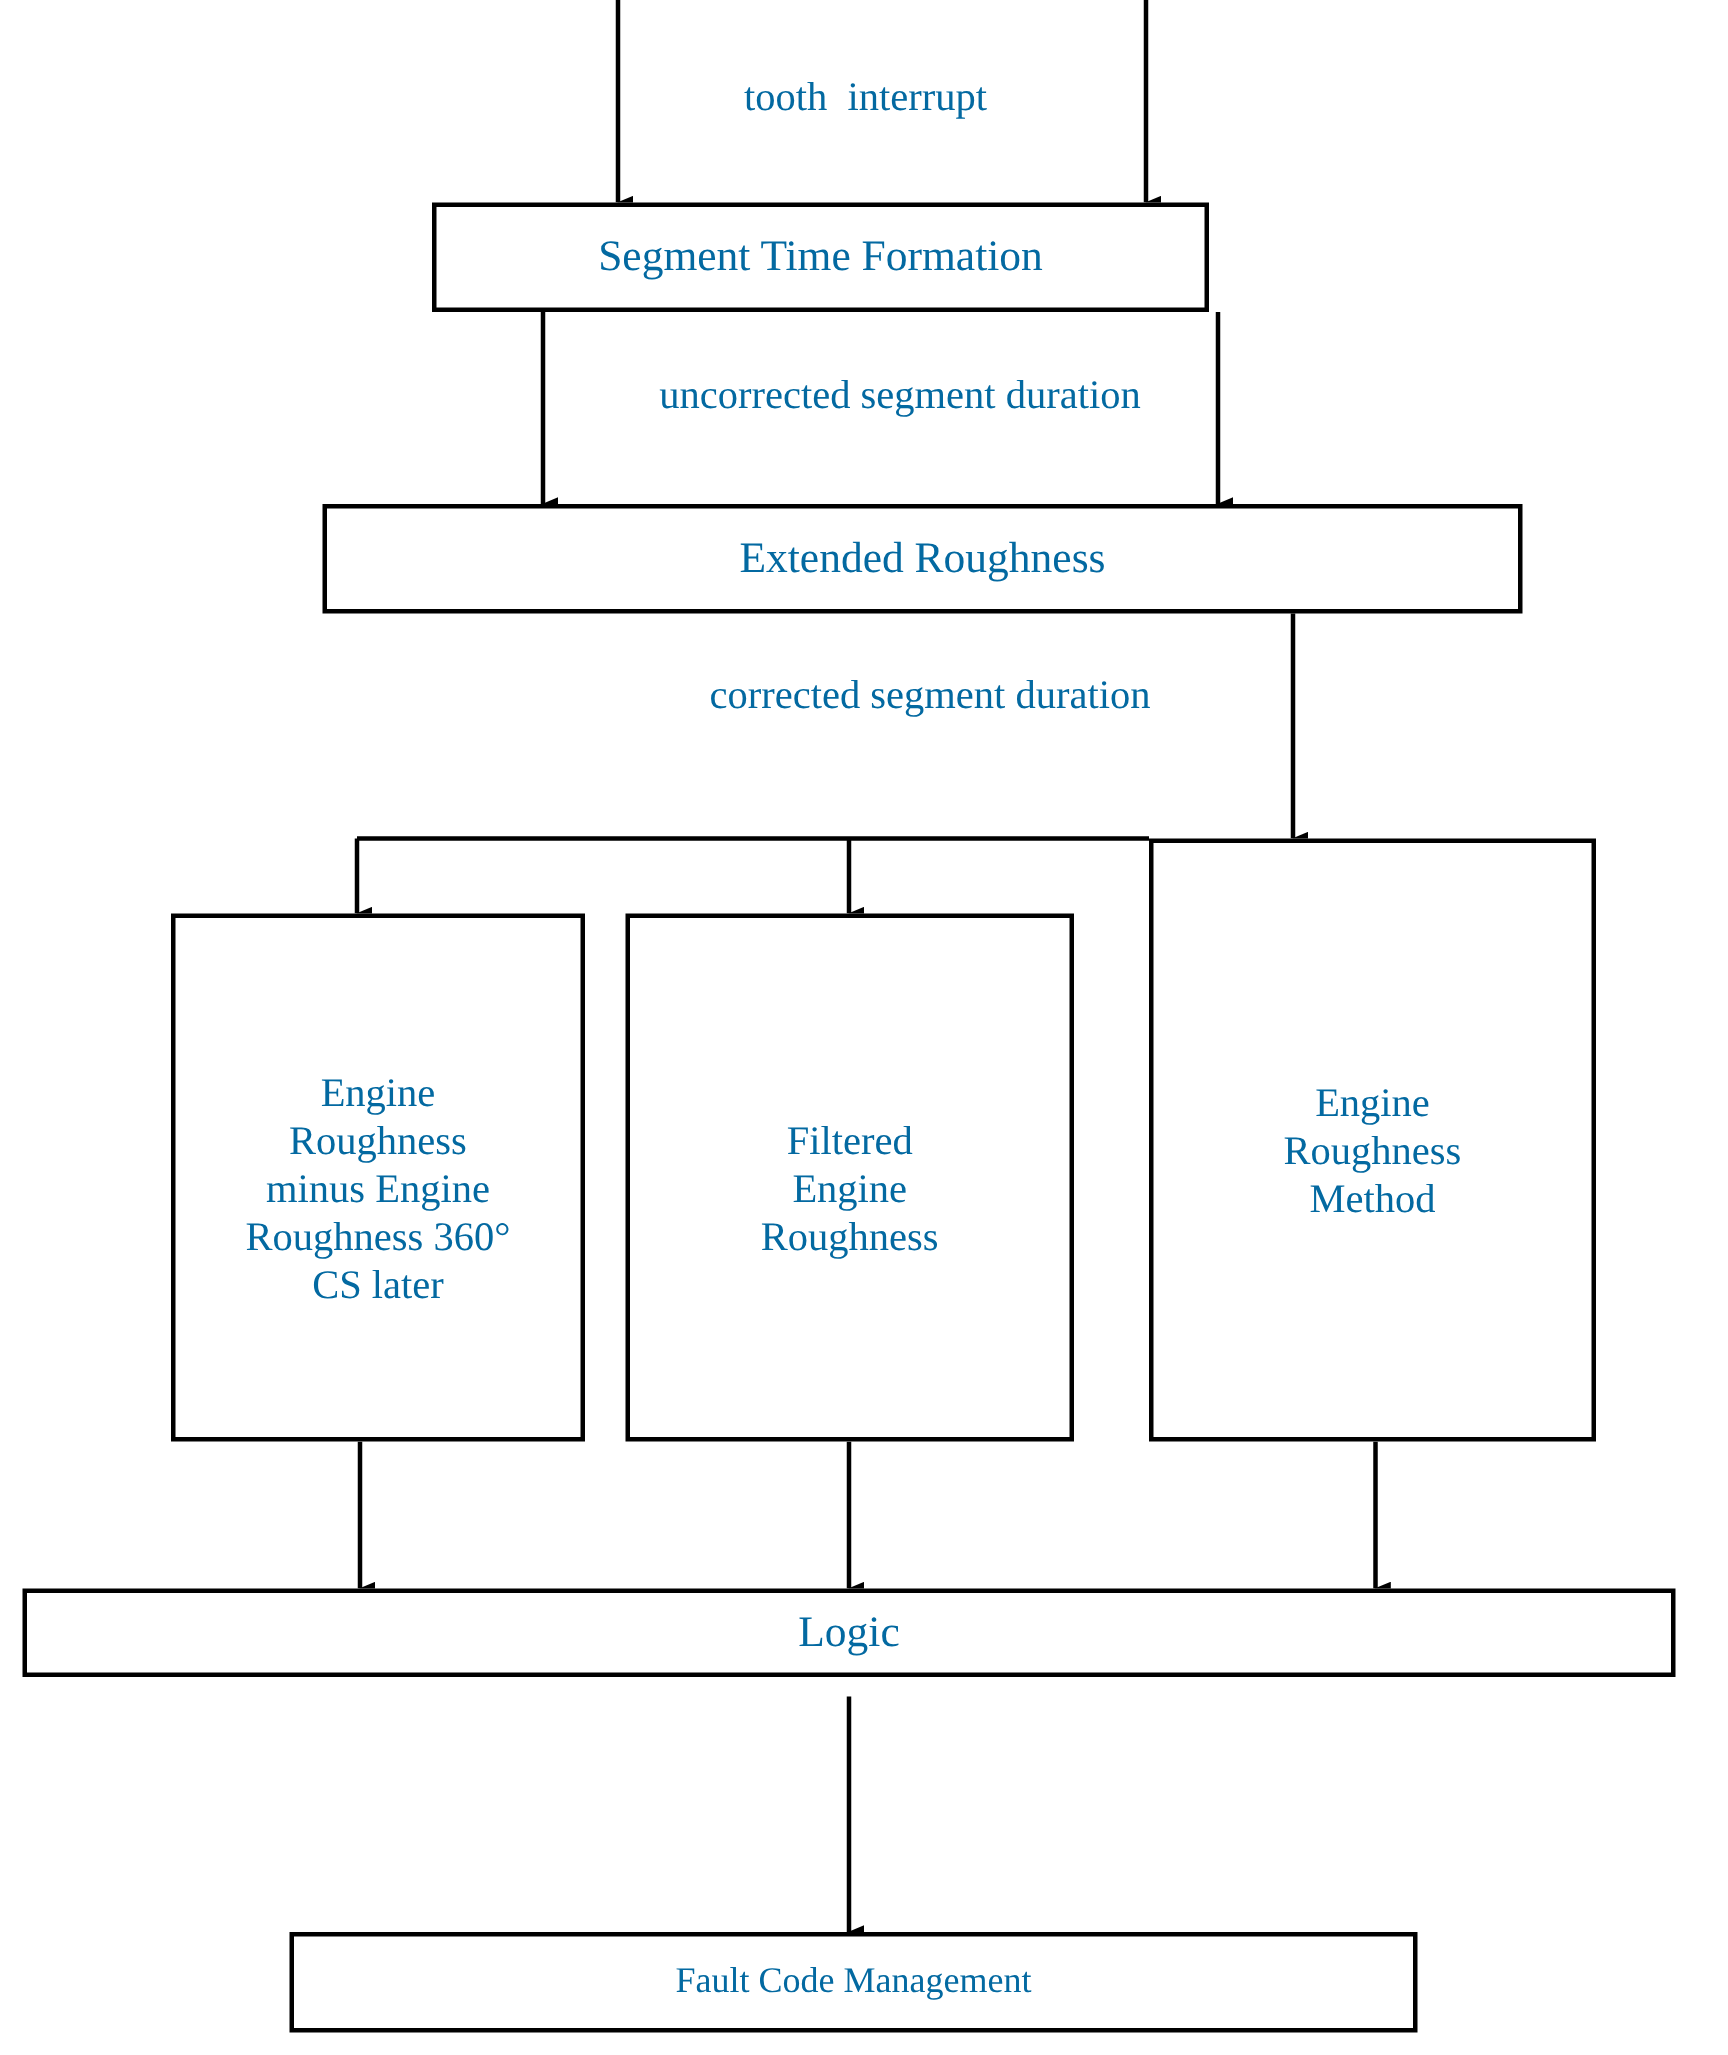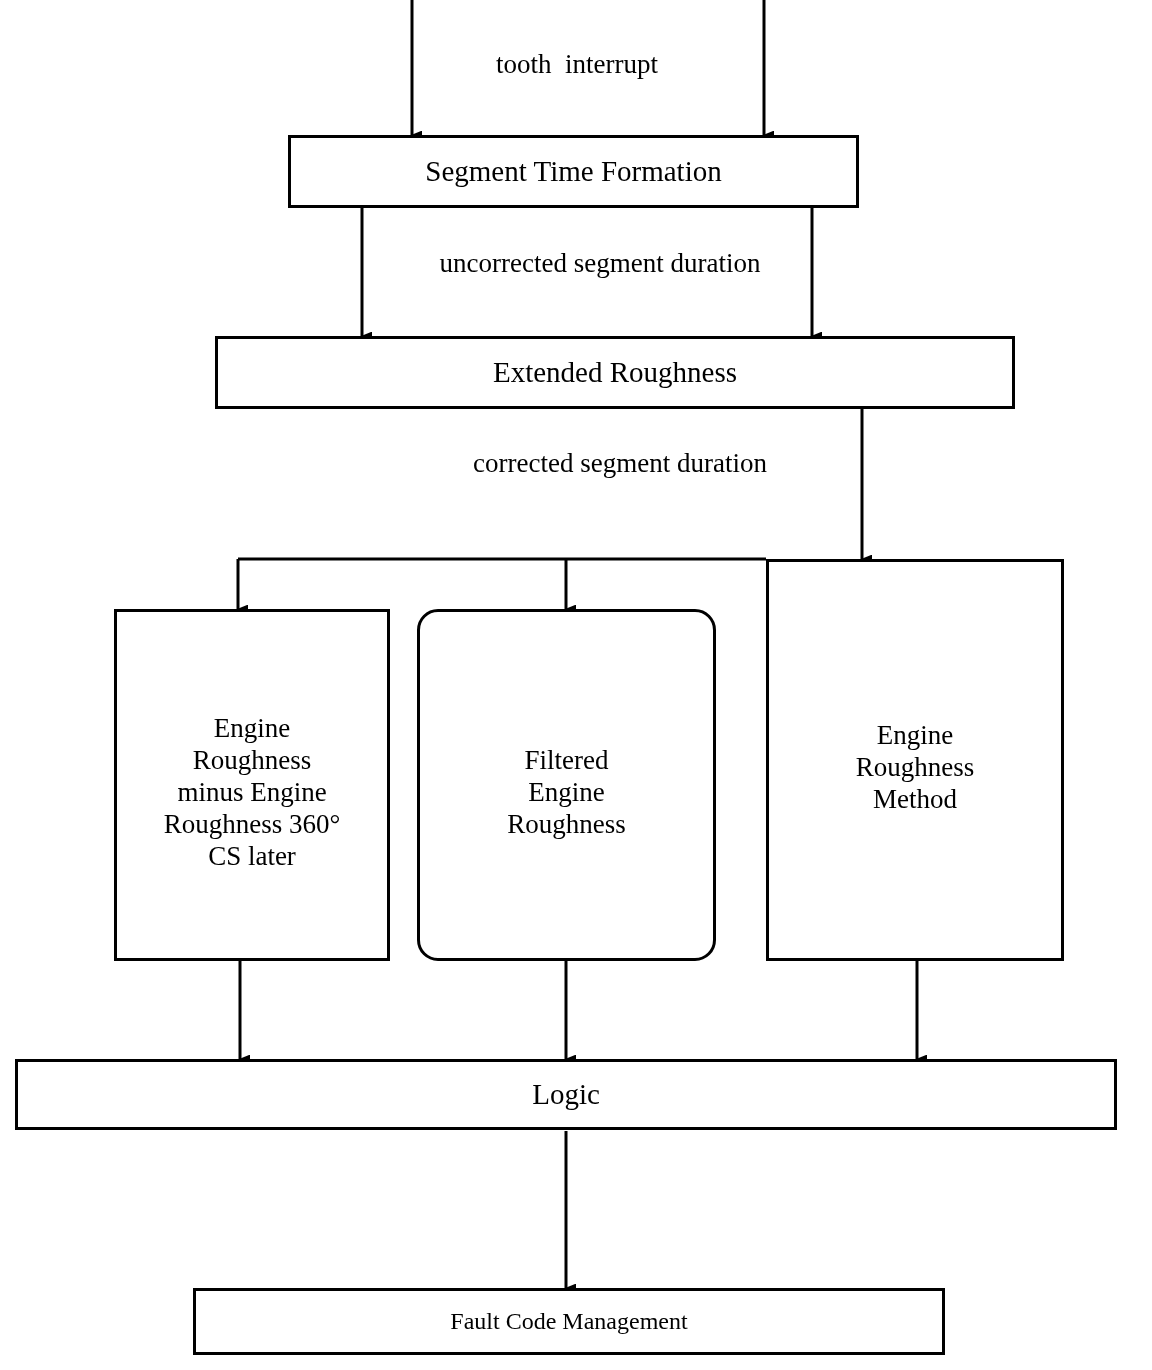--- a/index.html
+++ b/index.html
@@ -6,21 +6,21 @@
     margin: 0;
     padding: 0;
     background: #ffffff;
   }
   #canvas {
     position: relative;
     width: 1152px;
     height: 1370px;
     background: #ffffff;
     font-family: "Liberation Serif", "DejaVu Serif", serif;
-    color: #000000;
+    color: #0369a1;
     overflow: hidden;
   }
   svg.lines {
     position: absolute;
     left: 0;
     top: 0;
     width: 1152px;
     height: 1370px;
     pointer-events: none;
   }
@@ -44,45 +44,44 @@
   }
   .edge-label {
     position: absolute;
     font-size: 27px;
     white-space: pre;
     text-align: center;
     line-height: 1.1;
   }
   
   #node-segment-time-formation {
-    left: 288px; top: 135px; width: 571px; height: 73px;
+    left: 288px; top: 135px; width: 518px; height: 73px;
     font-size: 29px;
   }
   #node-extended-adaptation {
     left: 215px; top: 336px; width: 800px; height: 73px;
     font-size: 29px;
   }
   #node-engine-roughness-diff {
     left: 114px; top: 609px; width: 276px; height: 352px;
     font-size: 27px;
     padding-top: 16px;
   }
   #node-filtered-engine-roughness {
     left: 417px; top: 609px; width: 299px; height: 352px;
     font-size: 27px;
     padding-top: 16px;
-    border-radius: 21px;
   }
   #node-engine-roughness-method {
     left: 766px; top: 559px; width: 298px; height: 402px;
     font-size: 27px;
     padding-top: 16px;
   }
   #node-logic {
-    left: 15px; top: 1059px; width: 1102px; height: 71px;
+    left: 15px; top: 1059px; width: 1102px; height: 59px;
     font-size: 29px;
   }
   #node-fault-code-management {
     left: 193px; top: 1288px; width: 752px; height: 67px;
     font-size: 24px;
   }
   
   #label-tooth-interrupt { left: 437px; top: 50px; width: 280px; }
   #label-uncorrected { left: 350px; top: 249px; width: 500px; }
   #label-corrected { left: 370px; top: 449px; width: 500px; }

